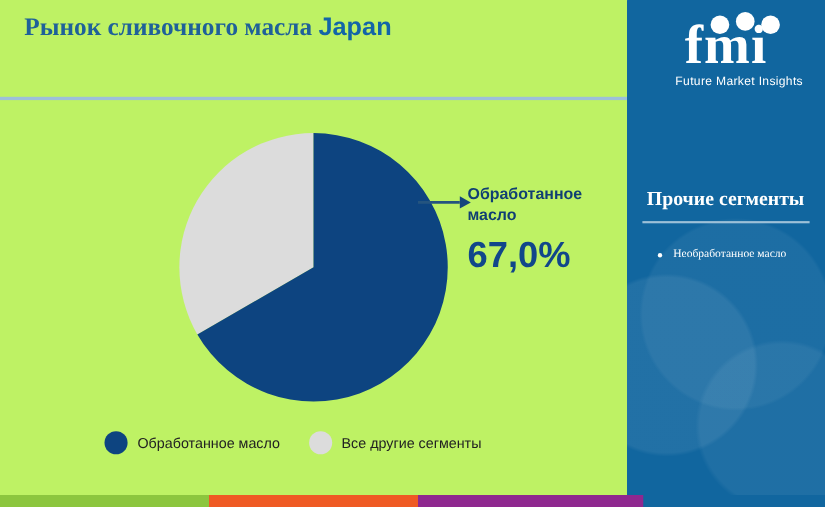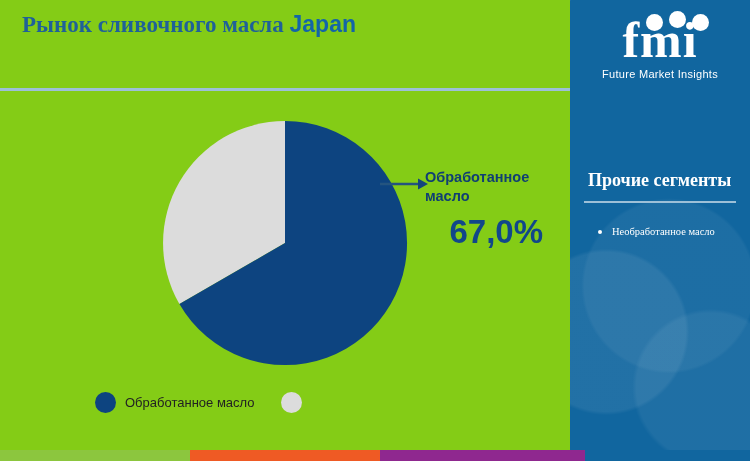--- a/index.html
+++ b/index.html
@@ -7,21 +7,21 @@
     padding: 0;
     background: #ffffff;
   }
   body {
     font-family: "Liberation Sans", sans-serif;
   }
   #page {
     position: relative;
     width: 750px;
     height: 461px;
-    background: #84cc16;
+    background: #bef264;
     overflow: hidden;
   }
 
   
   #title-block {
     position: absolute;
     left: 22px;
     top: 8px;
     width: 540px;
   }
@@ -89,21 +89,21 @@
     font-size: 50px;
     line-height: 52px;
     letter-spacing: 1px;
     color: #ffffff;
   }
   #logo-tagline {
     position: absolute;
     left: 0;
     top: 60px;
     width: 140px;
-    text-align: center;
+    text-align: right;
     font-size: 11px;
     letter-spacing: 0.3px;
     color: #ffffff;
   }
   .logo-dot {
     position: absolute;
     width: 17px;
     height: 17px;
     border-radius: 50%;
     background: #ffffff;
@@ -200,21 +200,21 @@
     color: #103f73;
     width: 108px;
   }
   #callout-value {
     margin-top: 8px;
     font-family: "Liberation Sans", sans-serif;
     font-weight: bold;
     font-size: 33px;
     line-height: 36px;
     color: #11478a;
-    text-align: right;
+    text-align: left;
     width: 118px;
   }
   #callout-arrow {
     position: absolute;
     left: 380px;
     top: 176px;
   }
 
   
   #legend {
@@ -282,20 +282,21 @@
     <div id="callout-value">67,0%</div>
   </div>
 
   <div id="legend">
     <div class="legend-entry">
       <span class="legend-swatch" style="background:#0d4480"></span>
       <span class="legend-label">Обработанное масло</span>
     </div>
     <div class="legend-entry">
       <span class="legend-swatch" style="background:#dcdcdc"></span>
+      <span class="legend-label">Все другие сегменты</span>
     </div>
   </div>
 
   <div id="sidebar">
     <div id="sidebar-texture"></div>
 
     <div id="logo">
       <span class="logo-dot" id="logo-dot-1"></span>
       <span class="logo-dot" id="logo-dot-2"></span>
       <span class="logo-dot" id="logo-dot-3"></span>

